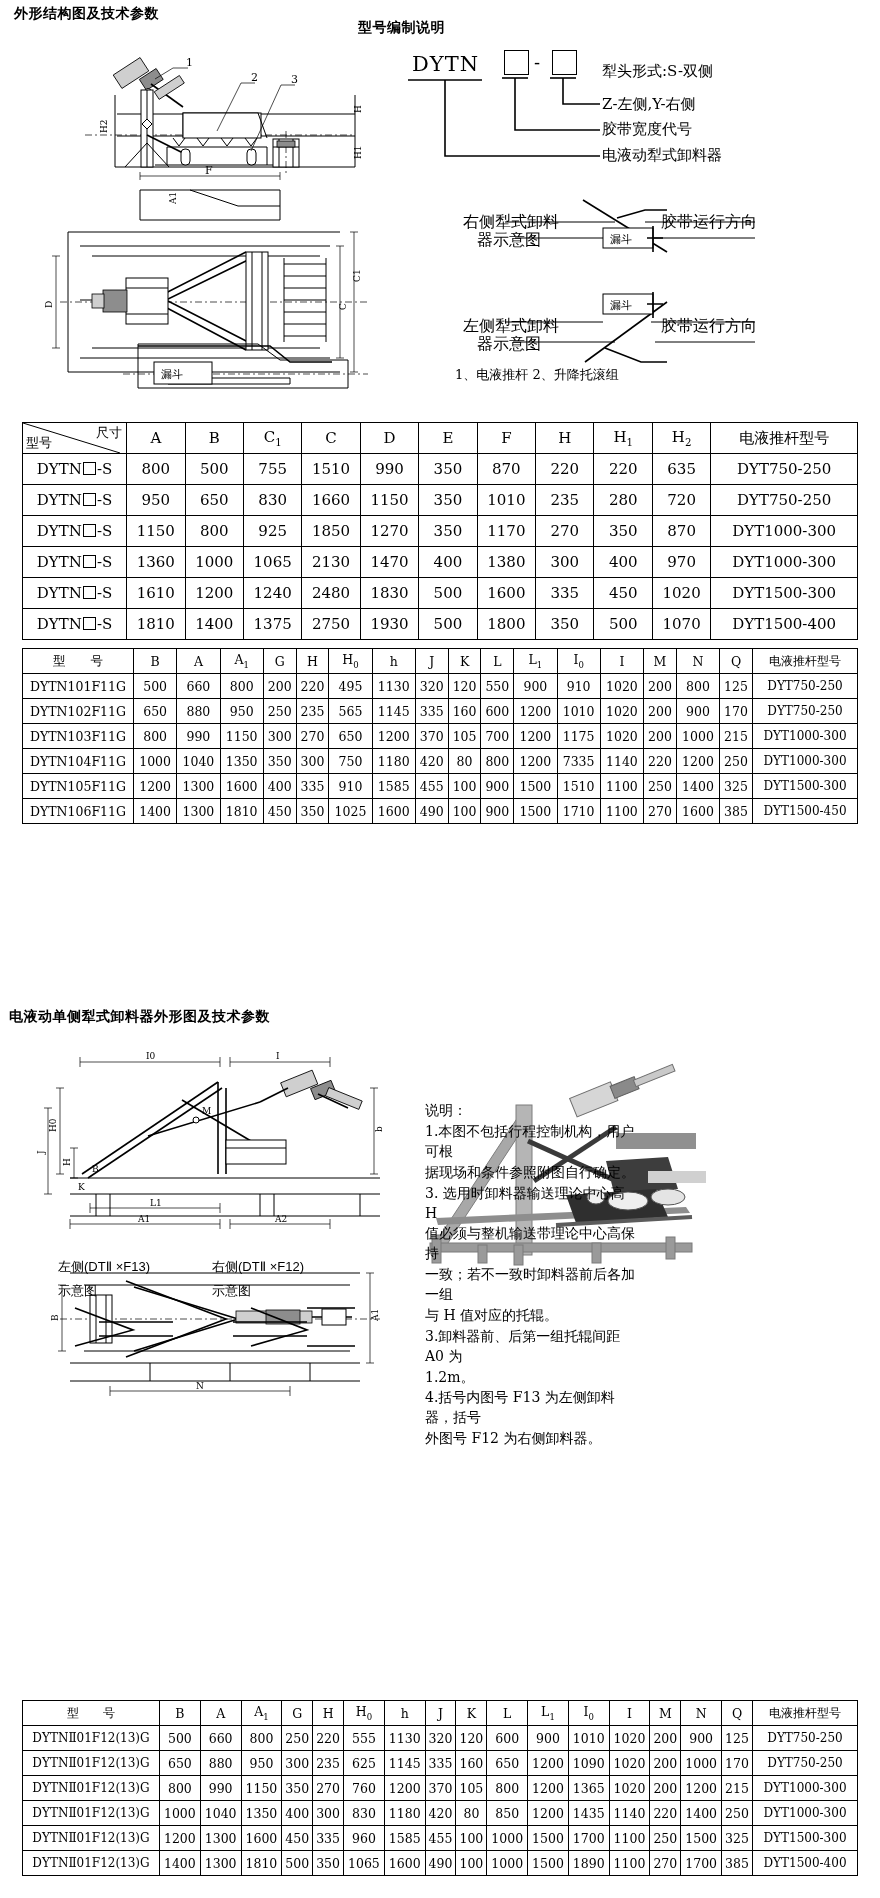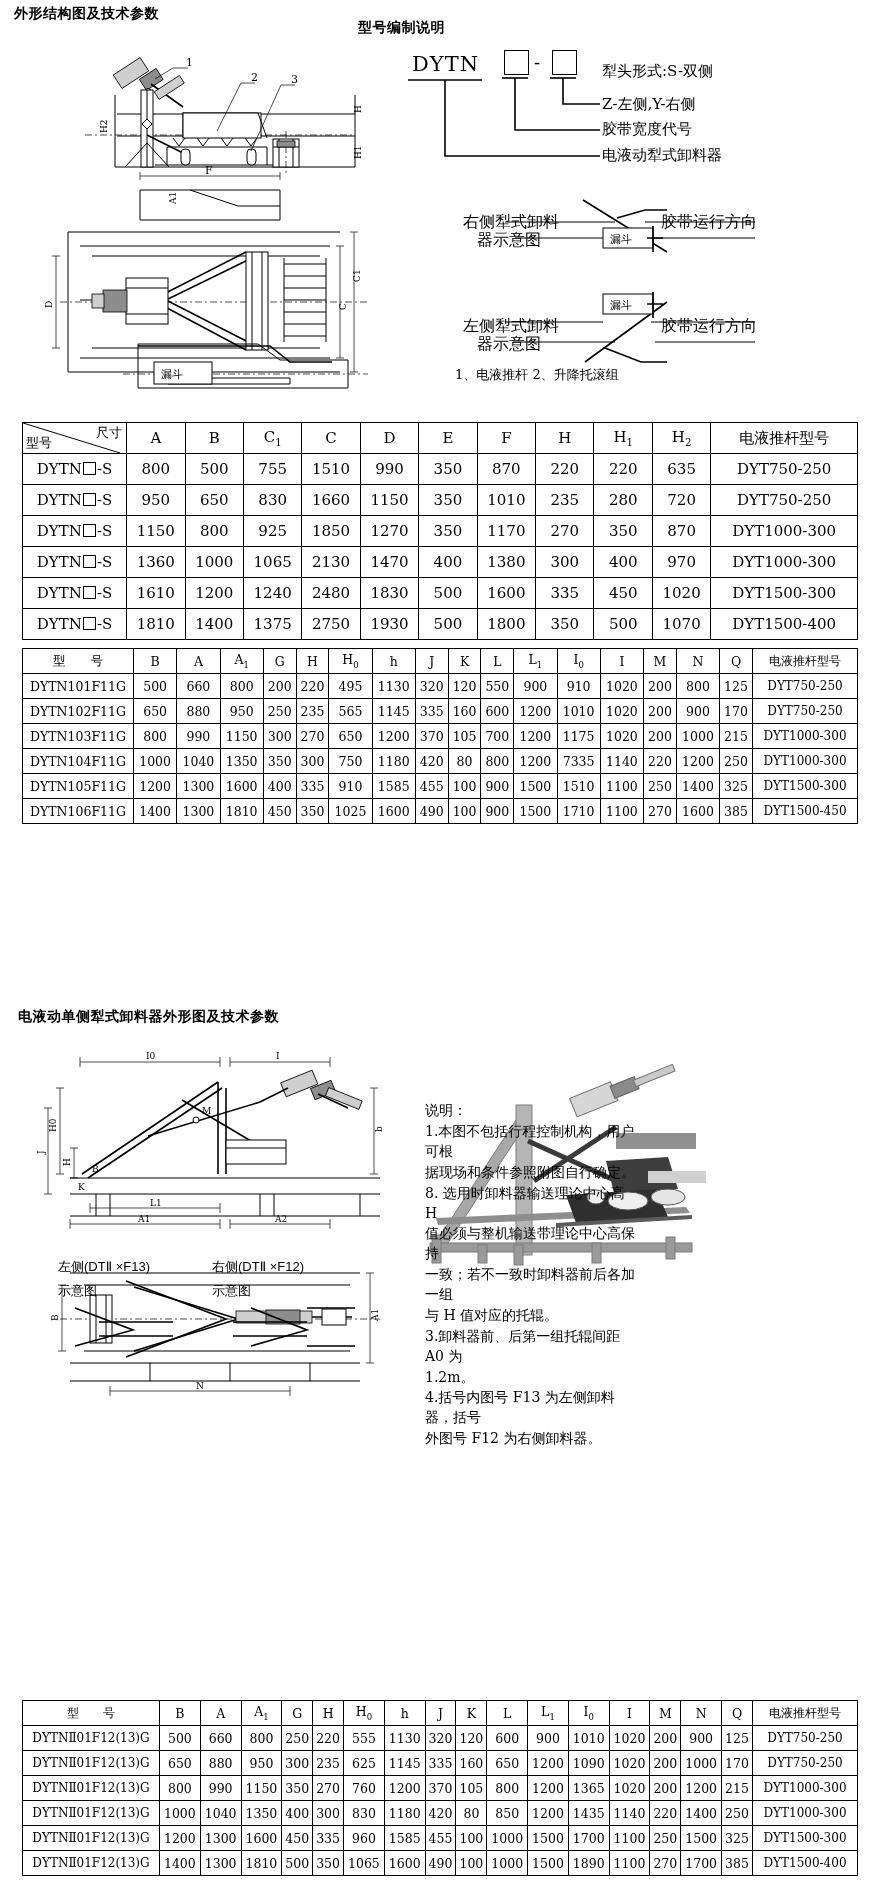--- a/index.html
+++ b/index.html
@@ -9,21 +9,21 @@
     font-family:"DejaVu Sans","Liberation Sans",sans-serif;
     color:#000;
     -webkit-font-smoothing:none;
   }
   .sec-title{
     font-weight:bold;font-size:14px;letter-spacing:.5px;
     font-family:"DejaVu Sans","Liberation Sans",sans-serif;
   }
   #title-left{position:absolute;left:14px;top:5px;}
   #title-right{position:absolute;left:358px;top:5px;margin-top:14px;}
-  #title-mid{position:absolute;left:18px;top:1008px;text-align:center;}
+  #title-mid{position:absolute;left:9px;top:1008px;text-align:center;}
 
   
   .fig{position:absolute;}
   svg{display:block;overflow:visible;}
   .ln{stroke:#000;fill:none;stroke-width:1;}
   .ln2{stroke:#000;fill:none;stroke-width:1.6;}
   .lnthin{stroke:#000;fill:none;stroke-width:.7;}
   .dash{stroke:#000;fill:none;stroke-width:.7;stroke-dasharray:7 3 2 3;}
   .fillg{fill:#cfcfcf;stroke:#000;stroke-width:.8;}
   .filld{fill:#8d8d8d;stroke:#000;stroke-width:.8;}
@@ -669,21 +669,21 @@
     <path class="ln2" d="M196 8 L252 30 L196 46"></path>
     <path class="ln2" d="M178 22 L252 22 M178 36 L252 36"></path>
     <path class="ln2" d="M252 8 L300 8 M252 46 L300 46"></path>
   </svg>
 </div>
 
 <div id="notes">
   <div class="nt-head">说明：</div>
   <div class="nt">1.本图不包括行程控制机构，用户可根</div>
   <div class="nt">据现场和条件参照附图自行确定。</div>
-  <div class="nt">8. 选用时卸料器输送理论中心高 H</div>
+  <div class="nt">3. 选用时卸料器输送理论中心高 H</div>
   <div class="nt">值必须与整机输送带理论中心高保持</div>
   <div class="nt">一致；若不一致时卸料器前后各加一组</div>
   <div class="nt">与 H 值对应的托辊。</div>
   <div class="nt">3.卸料器前、后第一组托辊间距 A0 为</div>
   <div class="nt">1.2m。</div>
   <div class="nt">4.括号内图号 F13 为左侧卸料器，括号</div>
   <div class="nt">外图号 F12 为右侧卸料器。</div>
 </div>
 
 <table class="tbl" id="table3">

